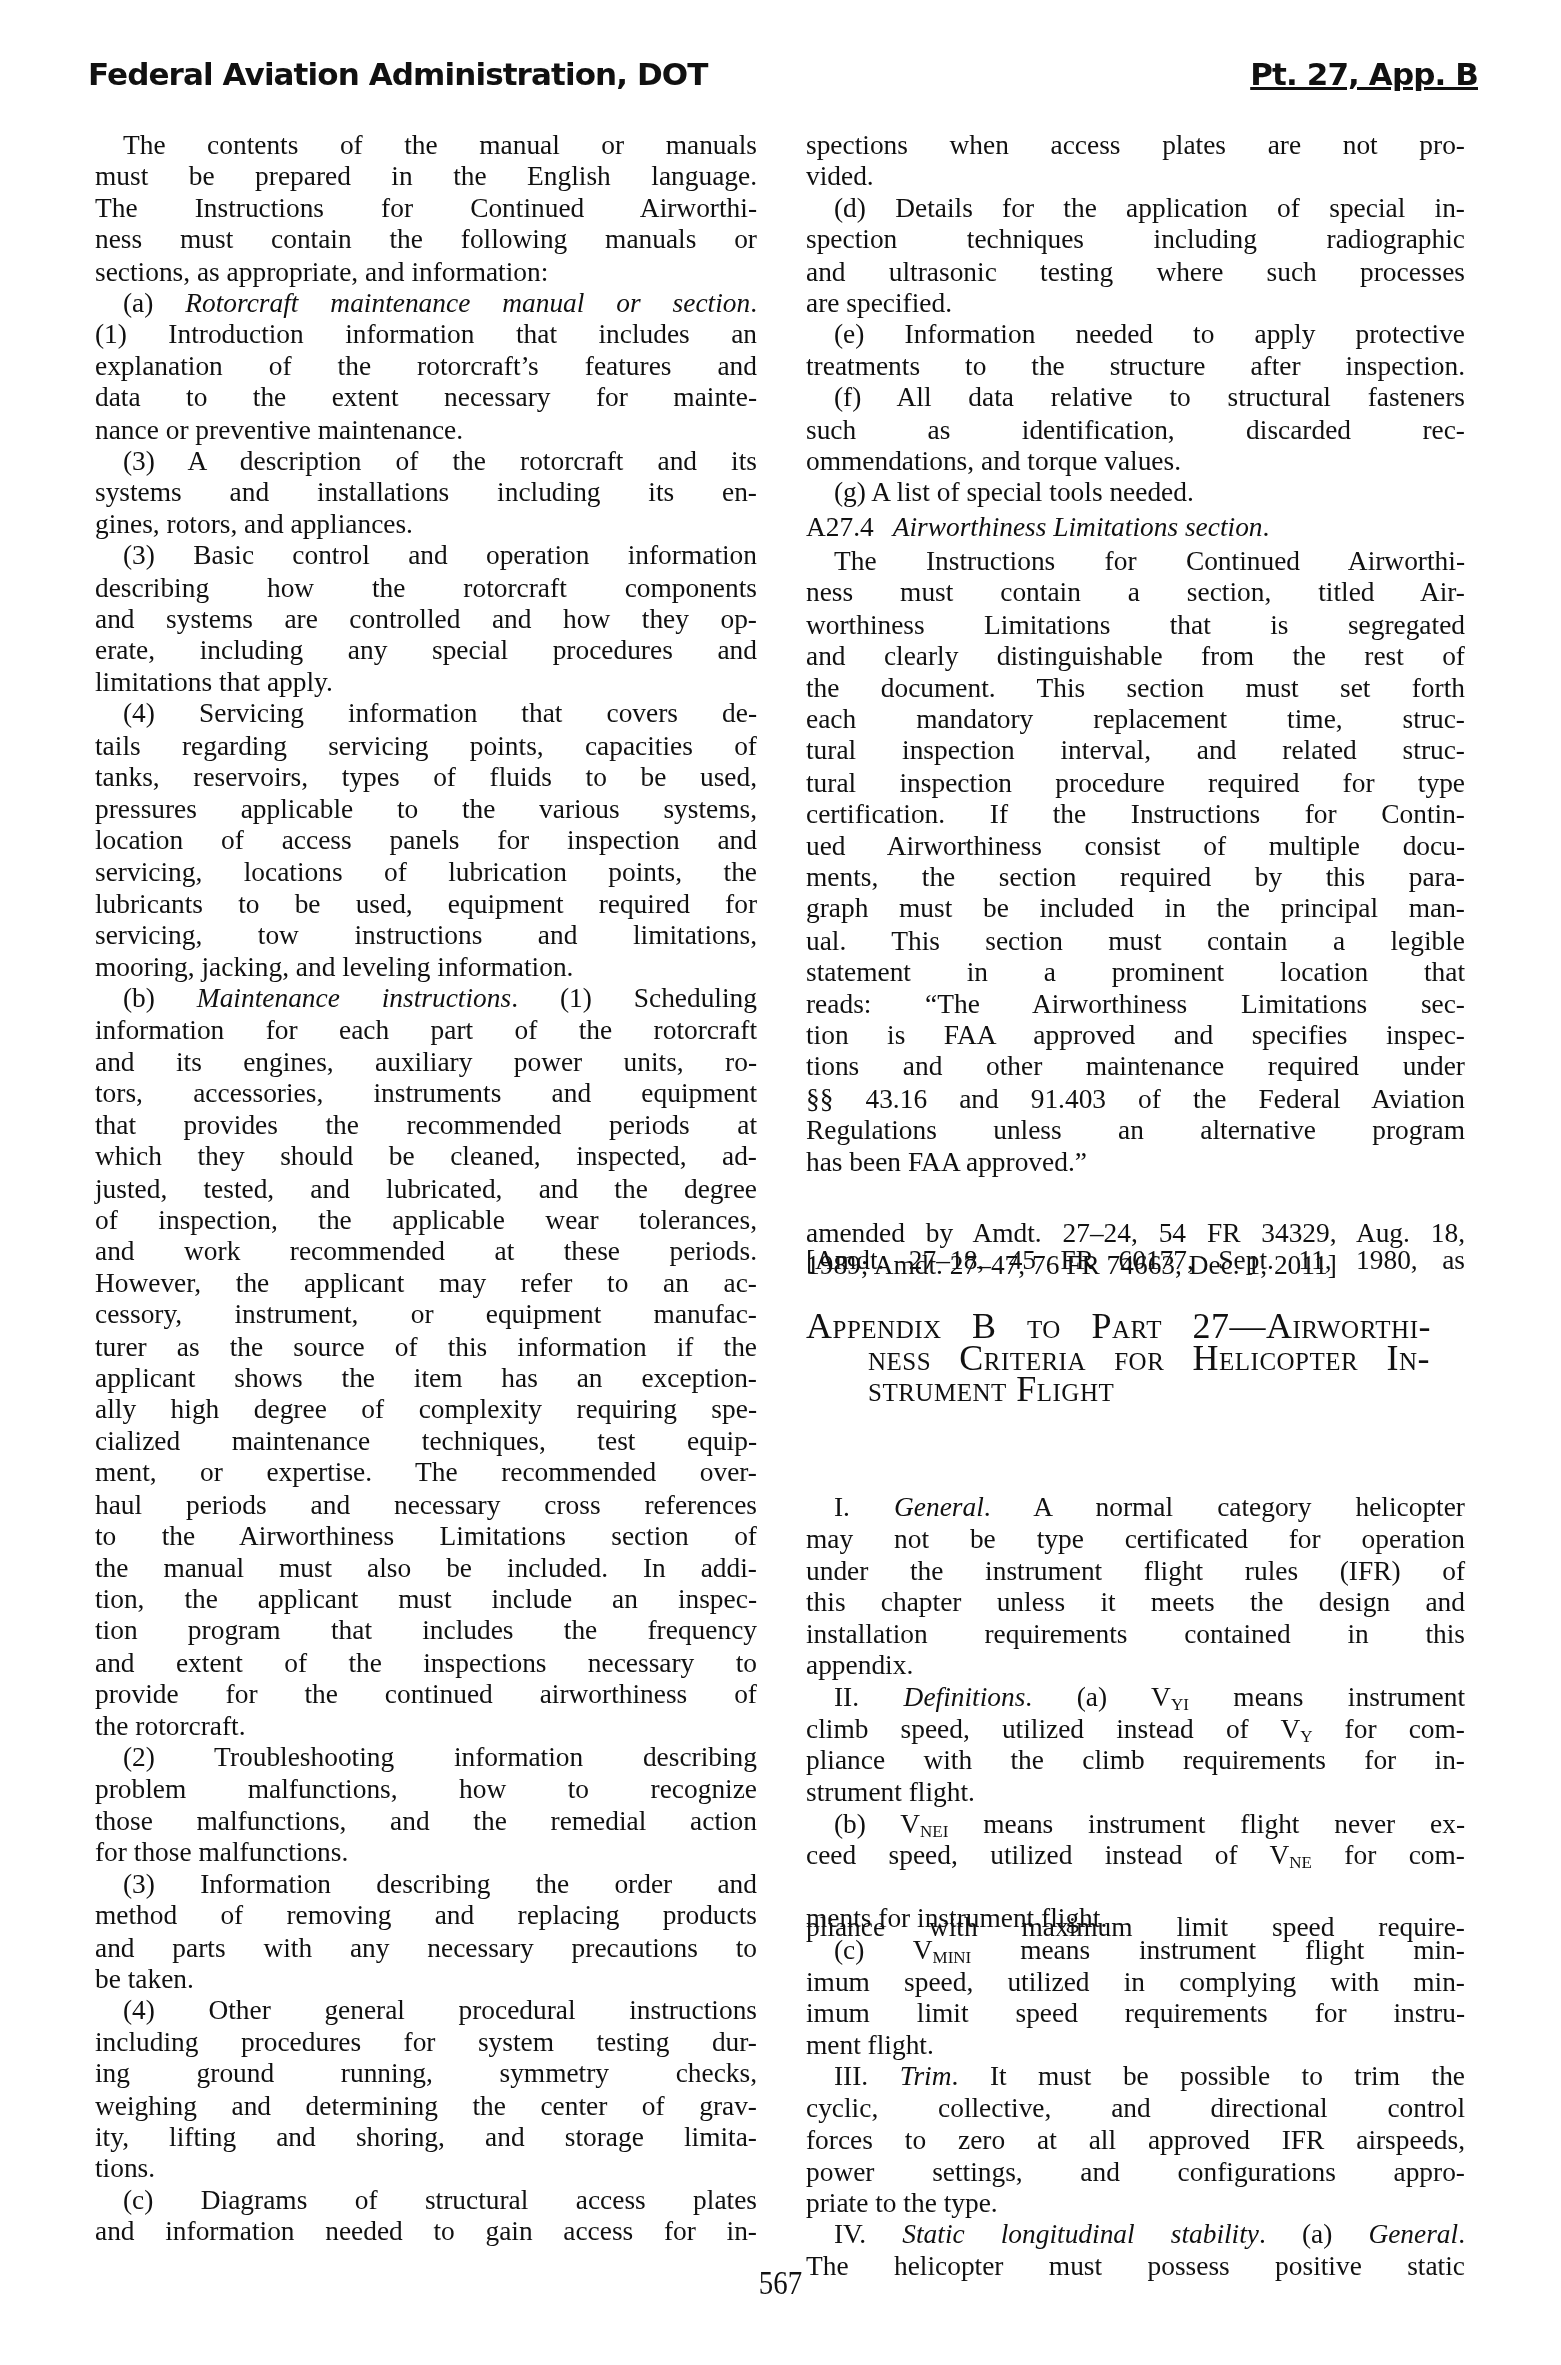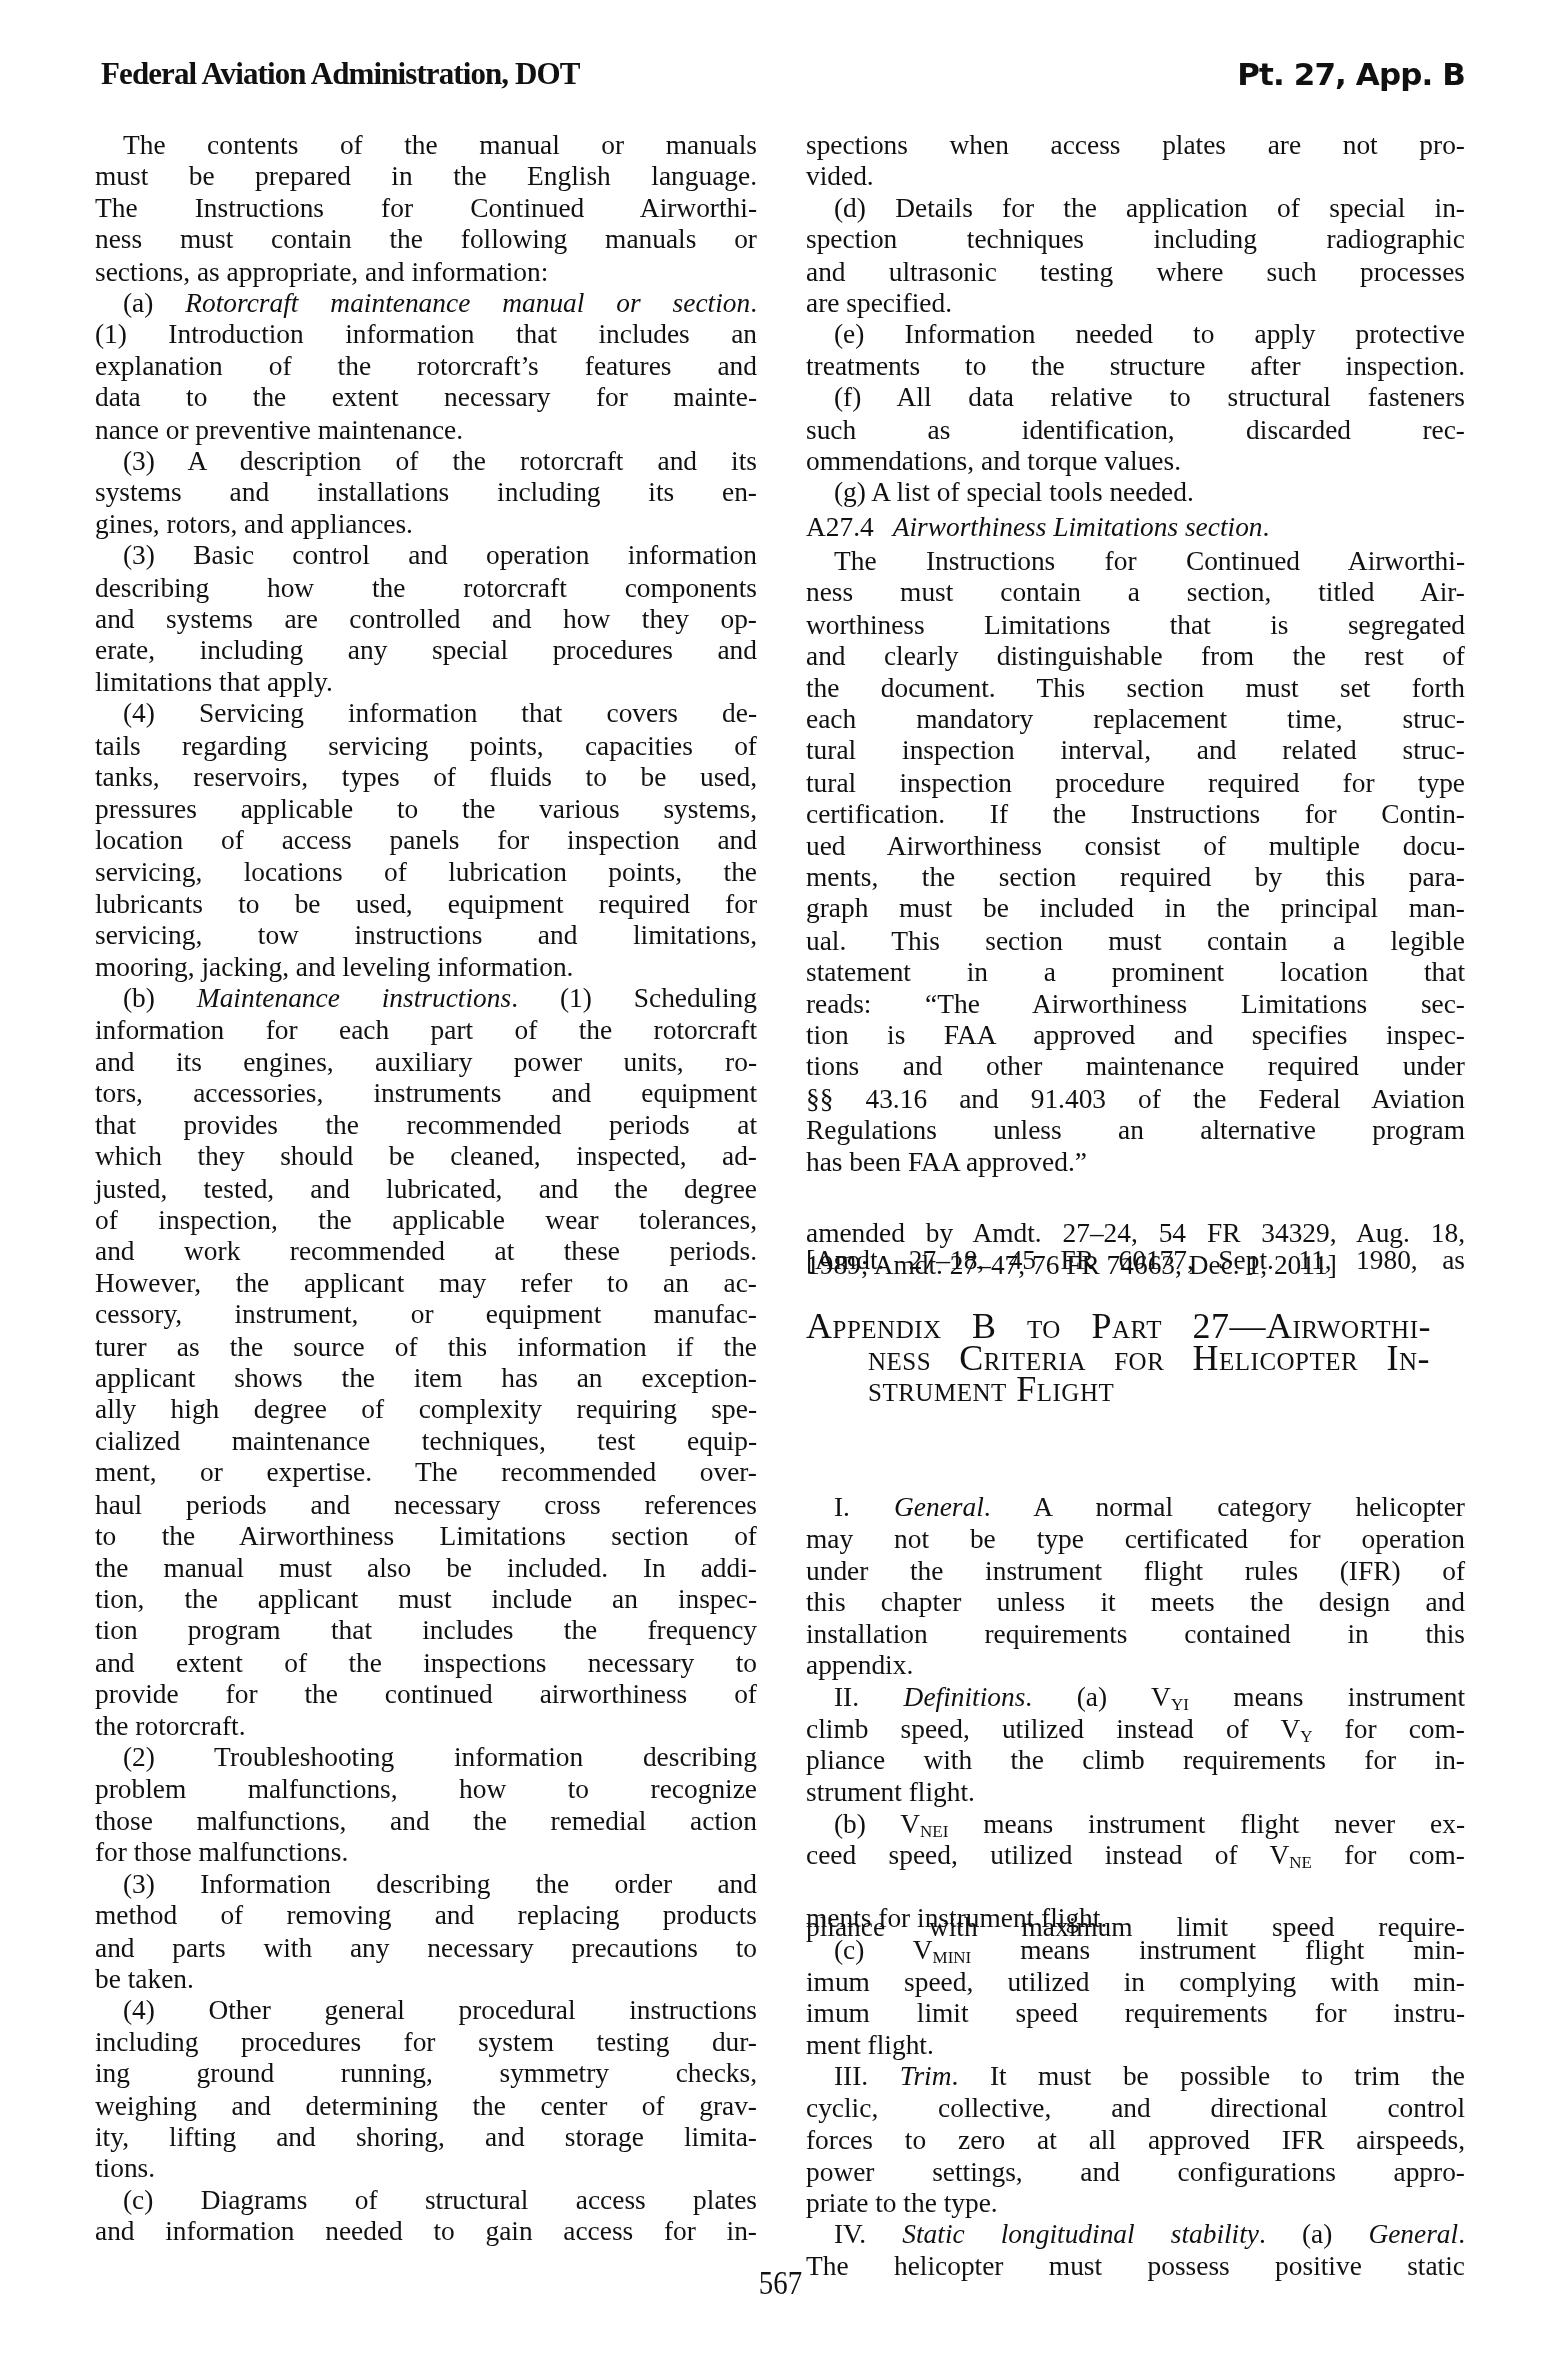--- a/index.html
+++ b/index.html
@@ -1,19 +1,19 @@
 <!DOCTYPE html>
 <html style="font-size:15px"><head>
 <meta charset="utf-8">
 <style>
   html, body { margin:0; padding:0; background:#ffffff; }
   body { width:1561px; height:2366px; position:relative; overflow:hidden; color:#111; }
   .hdr { position:absolute; top:55px; font-family:"DejaVu Sans", sans-serif; font-weight:bold; font-size:31px; letter-spacing:-0.9px; line-height:38px; white-space:nowrap; }
-  .hdr.left { left:101px;font-family:Liberation Serif, serif; }
-  .hdr.right { right:96px; }
+  .hdr.left { left:88px; }
+  .hdr.right { right:83px;text-decoration:underline; }
   .col { position:absolute; top:0; }
   .col.left { left:95px; width:662px; }
   .col.right { left:806px; width:659px; }
   .ln { position:absolute; left:0; width:100%; height:32px; line-height:32px;
         font-family:"Liberation Serif", "DejaVu Serif", serif; font-size:27.4px;
         white-space:nowrap; text-align:justify; text-align-last:justify; overflow:visible; }
   .ln.last { text-align-last:left; }
   .ln.ind { padding-left:28px; width:calc(100% - 28px); }
   .ln.sc { font-variant:small-caps; font-size:36px; letter-spacing:0.5px; }
   .ln i, .it { font-style:italic; }

